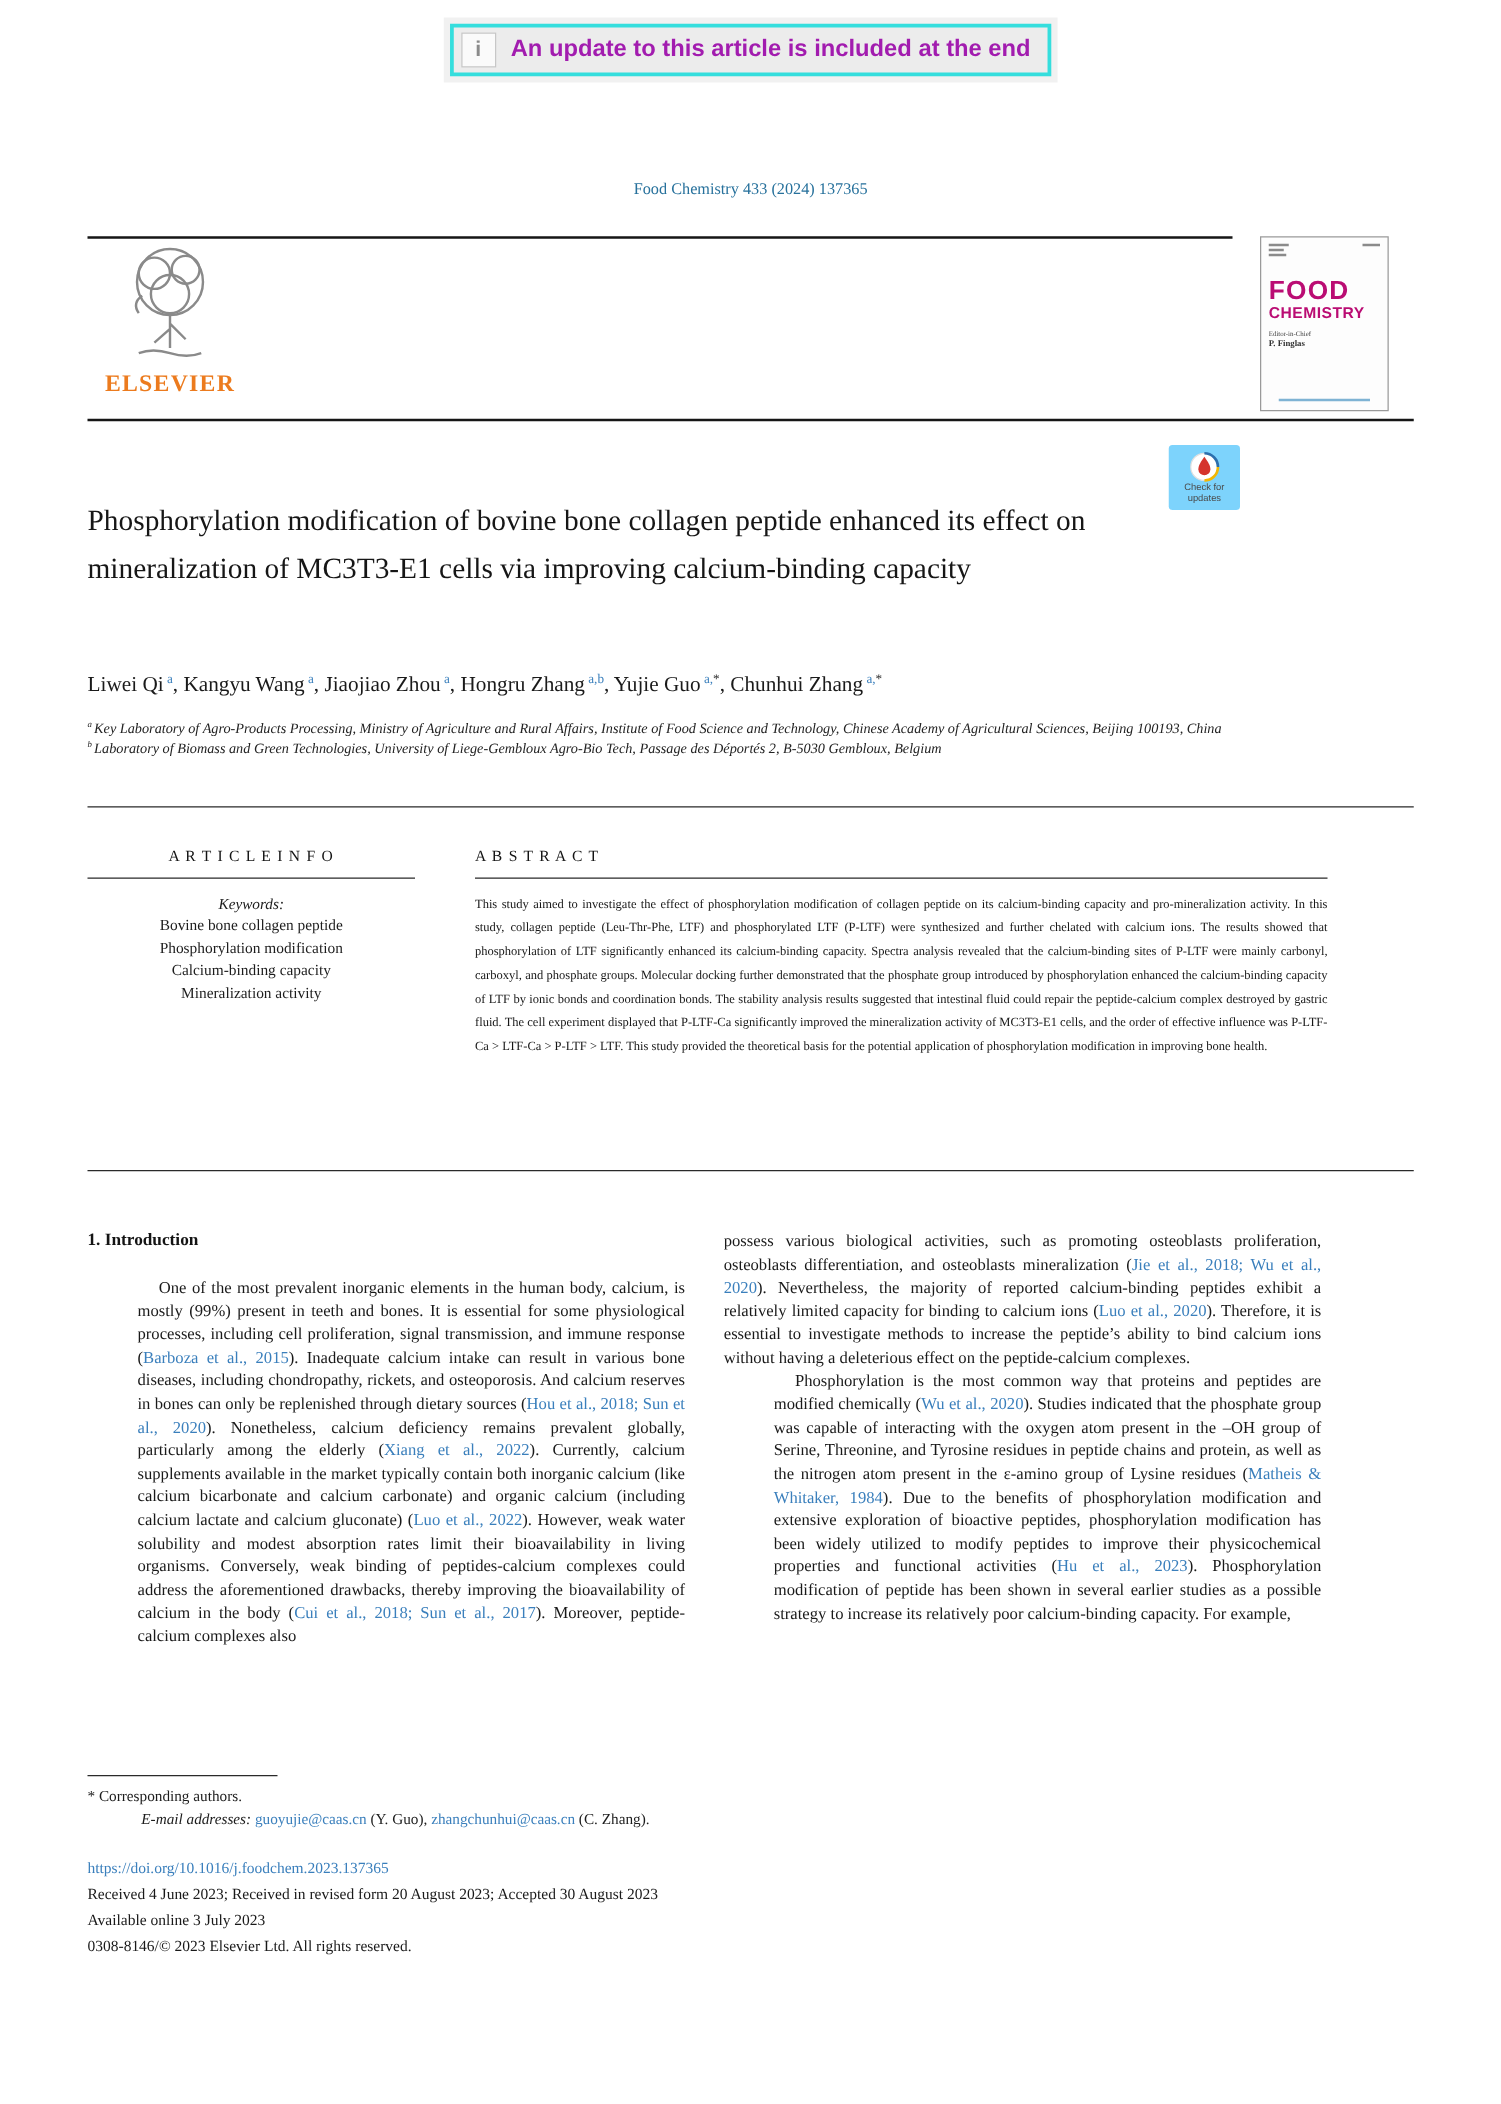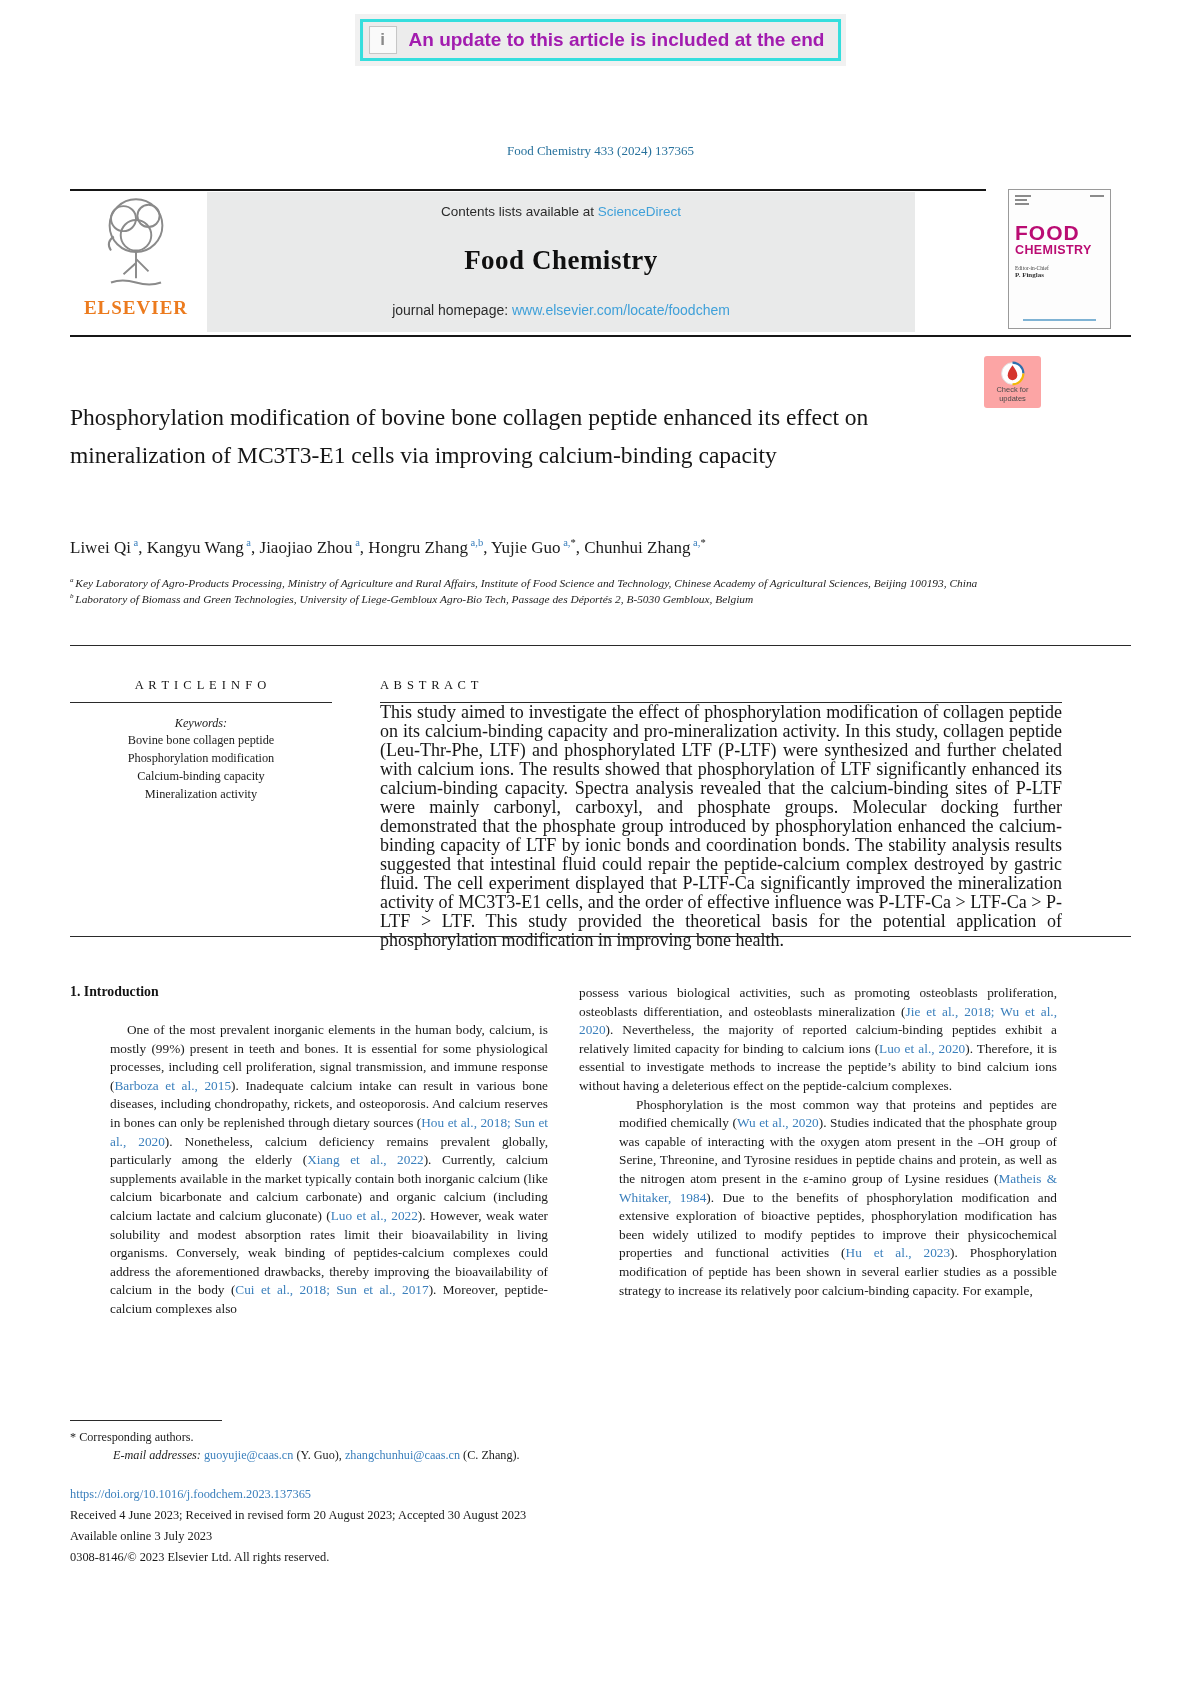--- a/index.html
+++ b/index.html
@@ -39,21 +39,21 @@
   .cover .bar{background:#8b8b8b;height:2px;margin-bottom:2px;}
   .cover-food{font-family:"Liberation Sans",sans-serif;font-weight:bold;font-size:21px;color:#ba0c73;
               letter-spacing:1px;margin-top:16px;line-height:20px;}
   .cover-chem{font-family:"Liberation Sans",sans-serif;font-weight:bold;font-size:12.5px;color:#ba0c73;
               letter-spacing:.4px;}
   .cover-ed{font-size:5.5px;color:#444;margin-top:8px;}
   .cover-edname{font-size:7px;font-weight:bold;color:#333;}
   .cover-bline{position:absolute;bottom:7px;left:14px;right:14px;height:2px;background:#7fb3d4;}
 
   
-  .badge{top:356px;left:984px;width:57px;height:52px;background:#fca5a5;border-radius:3px;
+  .badge{top:356px;left:935px;width:57px;height:52px;background:#7dd3fc;border-radius:3px;
          display:flex;flex-direction:column;align-items:center;justify-content:center;cursor:pointer;}
   .badge-text{font-family:"Liberation Sans",sans-serif;font-size:7.5px;color:#4a4a4a;line-height:8.5px;text-align:center;}
 
   
   .title{top:398px;left:70px;width:885px;font-size:23.5px;line-height:38px;color:#161616;}
   .authors{top:538px;left:70px;width:960px;font-size:17px;color:#1a1a1a;}
   .affils{top:575px;left:70px;width:1060px;font-size:11.4px;line-height:16px;font-style:italic;color:#222;}
 
   
   .rule1{top:645px;left:70px;width:1061px;height:1px;background:#2a2a2a;}
@@ -61,21 +61,21 @@
 
   
   .info-col{top:678px;left:70px;width:262px;text-align:center;}
   .abs-col{top:678px;left:380px;width:682px;}
   .sec-cap{font-size:12.5px;letter-spacing:1px;color:#141414;}
   .cap-rule{height:1px;background:#2a2a2a;margin-top:9px;}
   .info-col .cap-rule{width:262px;}
   .abs-col .cap-rule{width:682px;}
   .kw-label{font-style:italic;font-size:12.2px;margin-top:13px;}
   .kw{font-size:12.3px;line-height:18px;}
-  .abstract-text{font-size:18px;line-height:19px;text-align:justify;color:#161616;}
+  .abstract-text{margin-top:11px;font-size:10px;line-height:19px;text-align:justify;color:#161616;}
 
   
   .body-left{top:984px;left:70px;width:478px;}
   .body-right{top:984px;left:579px;width:478px;}
   .h-intro{font-size:13.8px;font-weight:bold;color:#141414;}
   .para{font-size:13.3px;line-height:18.6px;text-align:justify;color:#191919;}
   .para.indent{text-indent:17px;margin-left:40px;}
   .body-left .para{margin-top:21px;}
   .body-right .para + .para{margin-top:0;}
 
@@ -119,29 +119,20 @@
           <circle cx="39" cy="15" r="8"></circle>
           <circle cx="30" cy="29" r="11"></circle>
           <path d="M30 40 L30 60 M30 49 L21 57 M30 46 L39 55"></path>
           <path d="M12 63 Q20 60 30 63 Q40 66 48 63"></path>
           <path d="M14 30 q-6 4 -2 10"></path>
         </g>
       </svg>
       <div class="elsevier-word">ELSEVIER</div>
     </div>
 
-    <div class="gray-box">
-      <div class="contents-line">
-        <span>Contents lists available at </span><span class="hlink">ScienceDirect</span>
-      </div>
-      <div class="fc-title">Food Chemistry</div>
-      <div class="homepage-line">
-        <span>journal homepage: </span><span class="hlink">www.elsevier.com/locate/foodchem</span>
-      </div>
-    </div>
 
     <div class="cover">
       <div class="bars">
         <div style="width:18px;">
           <div class="bar" style="width:16px;"></div>
           <div class="bar" style="width:12px;"></div>
           <div class="bar" style="width:14px;"></div>
         </div>
         <div class="bar" style="width:14px;"></div>
       </div>

